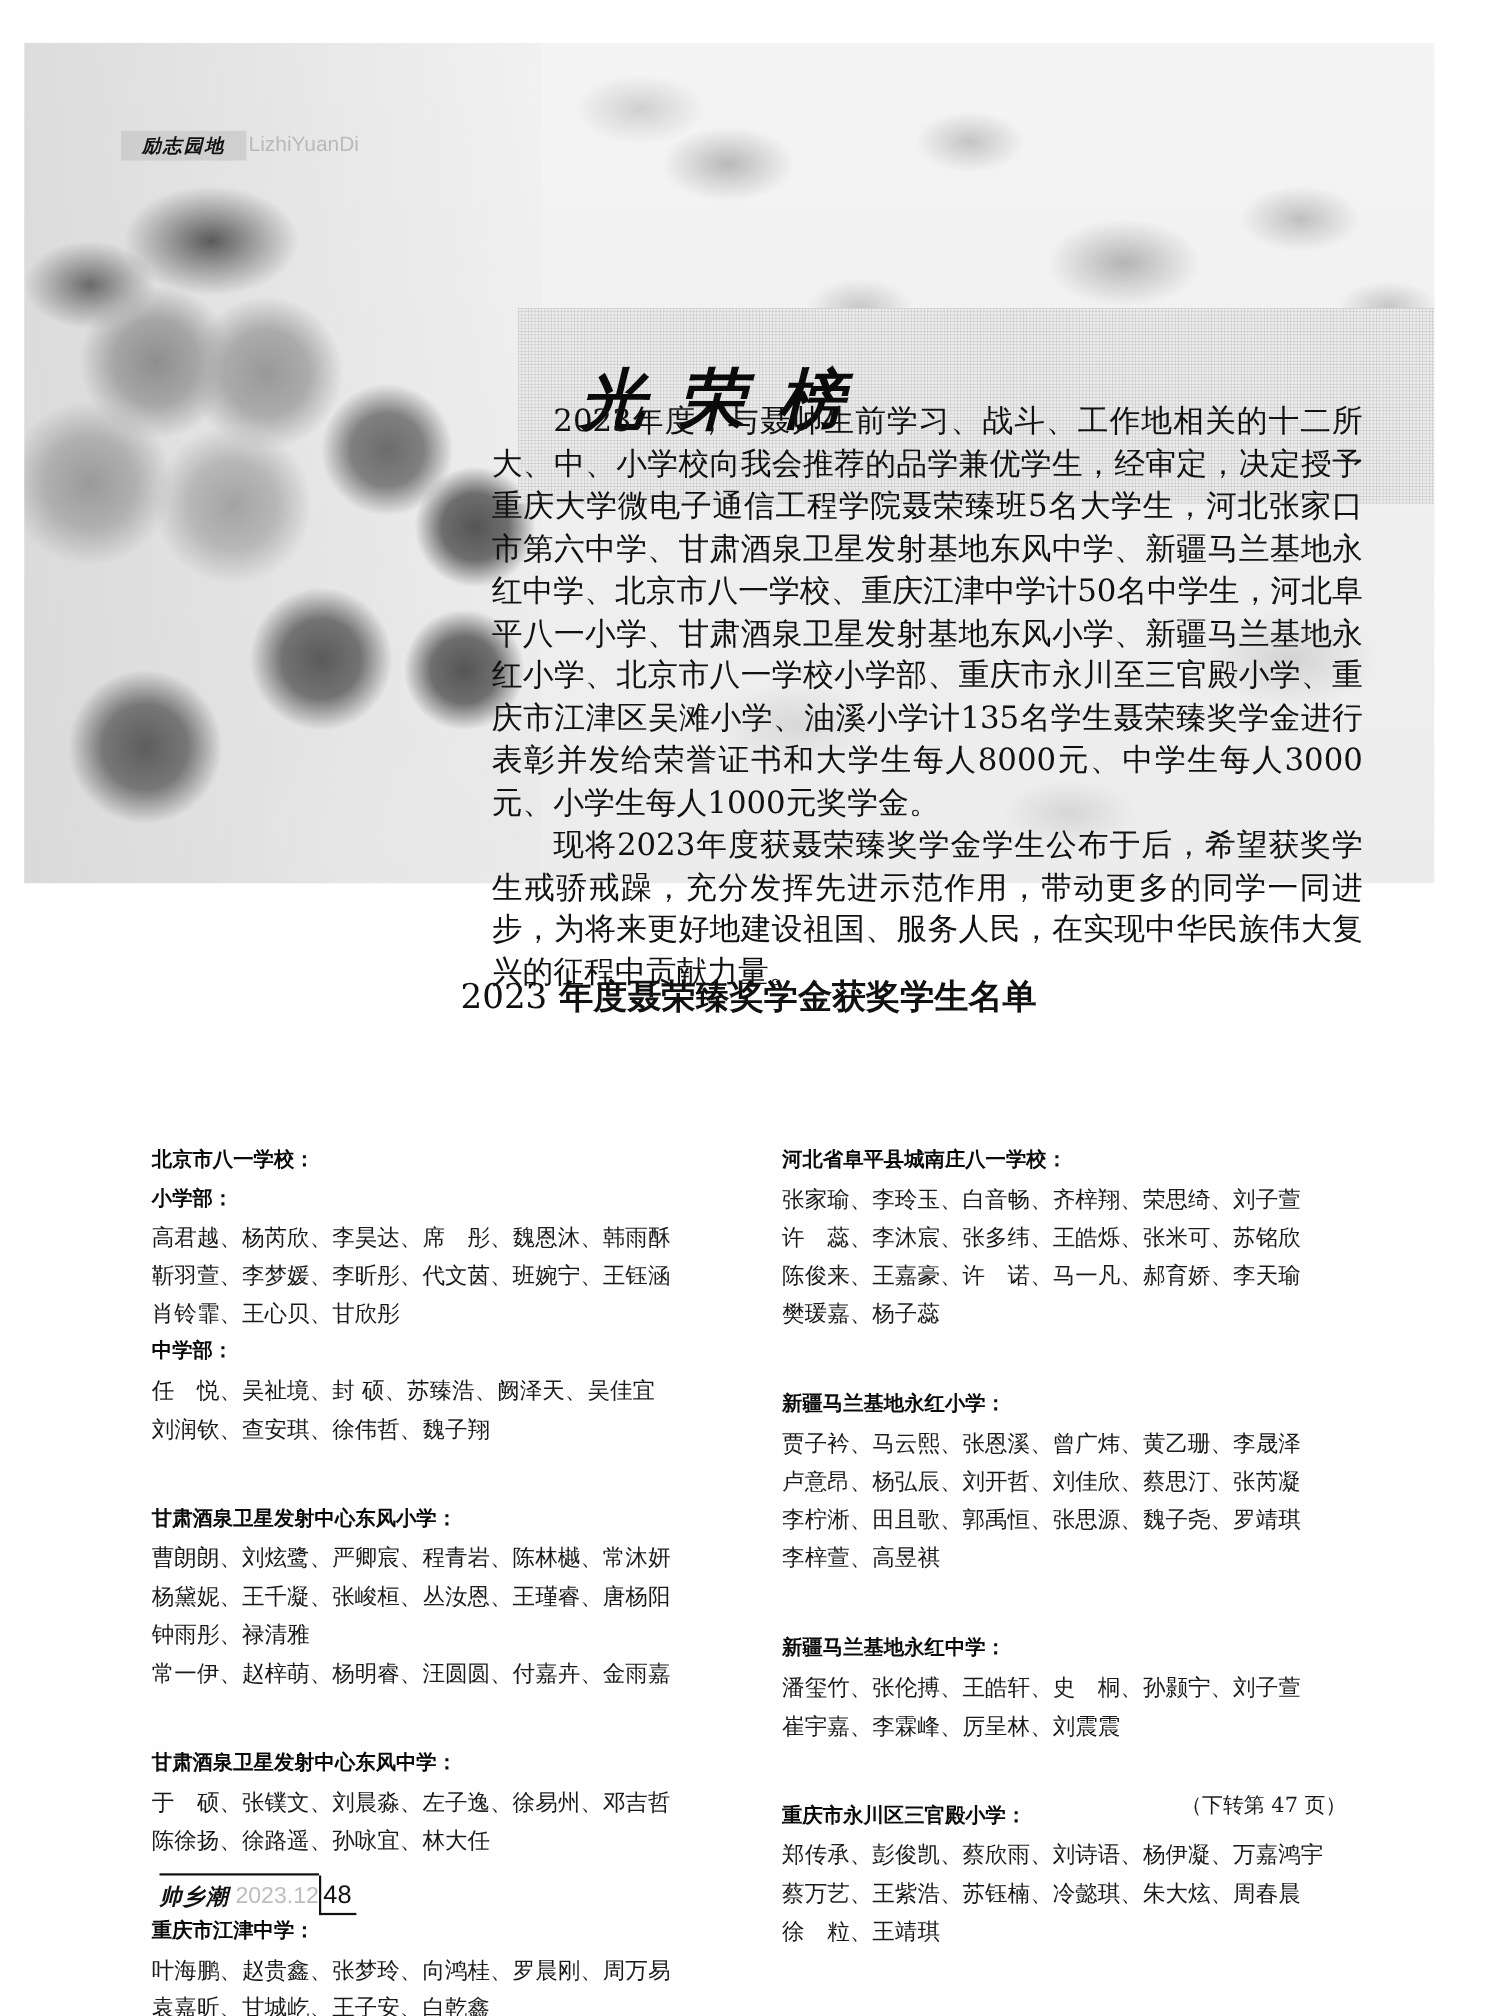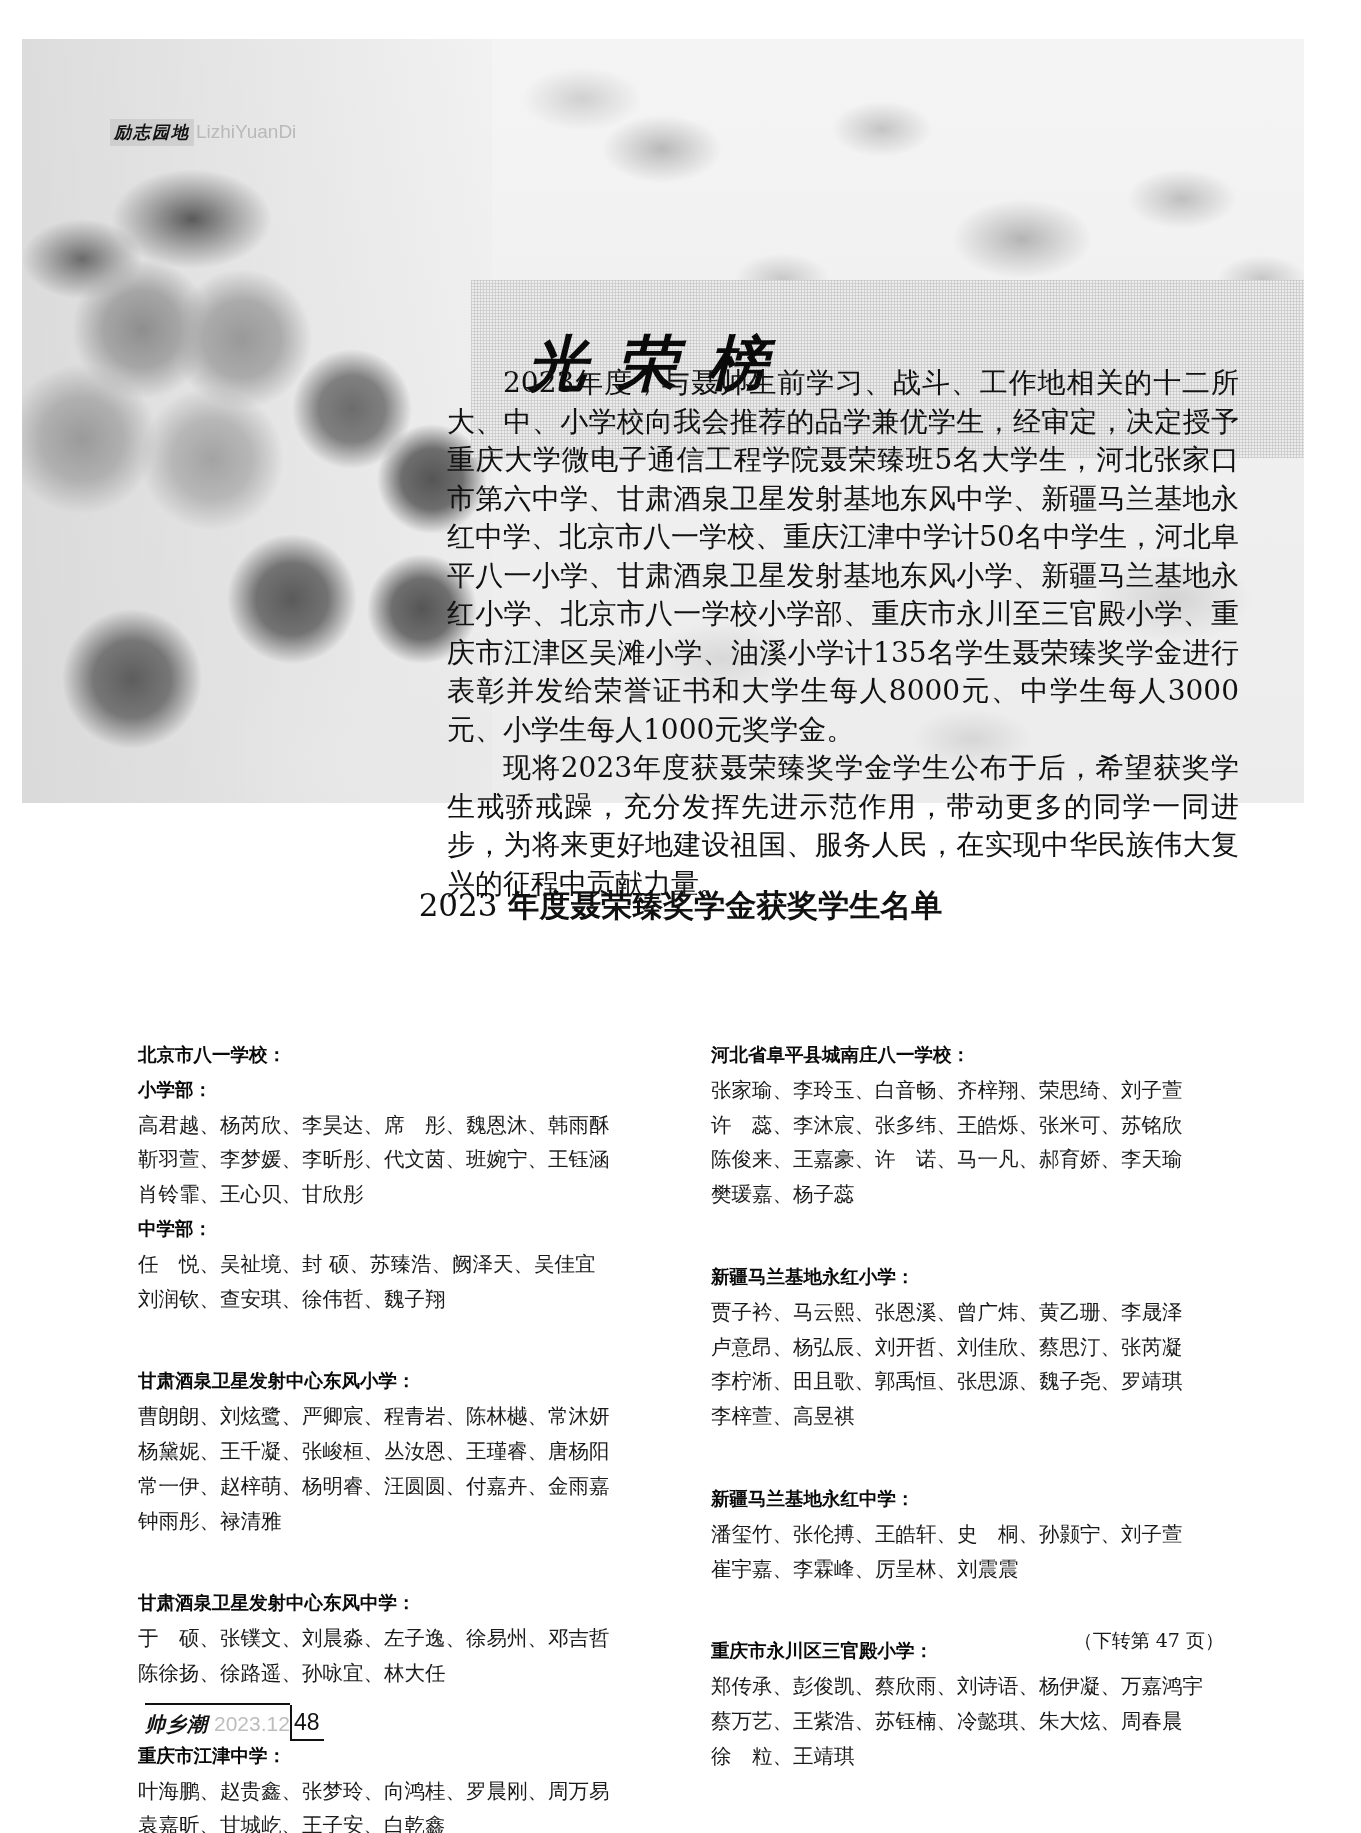--- a/index.html
+++ b/index.html
@@ -33,21 +33,21 @@
                radial-gradient(circle 65px at 270px 560px, #5a5a5a 0%, #737373 55%, rgba(115,115,115,0) 100%),
                radial-gradient(circle 55px at 400px 570px, #555 0%, #6f6f6f 55%, rgba(111,111,111,0) 100%),
                radial-gradient(circle 70px at 110px 640px, #5d5d5d 0%, #777 55%, rgba(119,119,119,0) 100%),
                radial-gradient(ellipse 80px 50px at 170px 180px, #5a5a5a 0%, rgba(90,90,90,0) 100%),
                radial-gradient(ellipse 60px 40px at 60px 220px, #6a6a6a 0%, rgba(106,106,106,0) 100%),
                radial-gradient(ellipse 180px 120px at 380px 720px, #e8e8e8 0%, rgba(232,232,232,0) 100%),
                linear-gradient(90deg, rgba(210,210,210,0.7) 0%, rgba(230,230,230,0.2) 100%);
            }
   .section-tag { position:absolute; left:110px; top:117px; height:30px; display:flex; align-items:center; }
   .section-tag .cn { font-family:"DejaVu Sans","Liberation Sans",sans-serif; font-weight:bold; font-style:italic;
-                     font-size:17px; color:#111; background:rgba(200,200,200,0.75); padding:2px 4px; letter-spacing:2px; }
+                     font-size:17px; color:#111; background:rgba(200,200,200,0.75); padding:2px 19px; letter-spacing:2px; }
   .section-tag .en { font-family:"Liberation Sans","DejaVu Sans",sans-serif; font-size:19px; color:#b9b9b9; margin-left:2px; }
 
   .title-band { position:absolute; left:449px; top:241px; width:833px; height:178px;
                 background-color:#ececec;
                 background-image:
                   linear-gradient(90deg, rgba(190,190,190,0.55) 1px, transparent 1px),
                   linear-gradient(180deg, rgba(190,190,190,0.55) 1px, transparent 1px);
                 background-size:3px 3px; }
   .title-band .glory { position:absolute; left:56px; top:44px; font-family:"DejaVu Serif","Liberation Serif",serif;
                        font-weight:bold; font-style:italic; font-size:60px; letter-spacing:30px; color:#0a0a0a; }
@@ -113,22 +113,22 @@
   <div class="names">高君越、杨芮欣、李昊达、席　彤、魏恩沐、韩雨酥</div>
   <div class="names">靳羽萱、李梦媛、李昕彤、代文茵、班婉宁、王钰涵</div>
   <div class="names">肖铃霏、王心贝、甘欣彤</div>
   <div class="sub">中学部：</div>
   <div class="names">任　悦、吴祉境、封 硕、苏臻浩、阙泽天、吴佳宜</div>
   <div class="names">刘润钦、查安琪、徐伟哲、魏子翔</div>
 
   <div class="school">甘肃酒泉卫星发射中心东风小学：</div>
   <div class="names">曹朗朗、刘炫鹭、严卿宸、程青岩、陈林樾、常沐妍</div>
   <div class="names">杨黛妮、王千凝、张峻桓、丛汝恩、王瑾睿、唐杨阳</div>
+  <div class="names">钟雨彤、禄清雅</div>
   <div class="names">常一伊、赵梓萌、杨明睿、汪圆圆、付嘉卉、金雨嘉</div>
-  <div class="names">钟雨彤、禄清雅</div>
 
   <div class="school">甘肃酒泉卫星发射中心东风中学：</div>
   <div class="names">于　硕、张镤文、刘晨淼、左子逸、徐易州、邓吉哲</div>
   <div class="names">陈徐扬、徐路遥、孙咏宜、林大任</div>
 
   <div class="school">重庆市江津中学：</div>
   <div class="names">叶海鹏、赵贵鑫、张梦玲、向鸿桂、罗晨刚、周万易</div>
   <div class="names">袁嘉昕、甘城屹、王子安、白乾鑫</div>
 </div>
 

